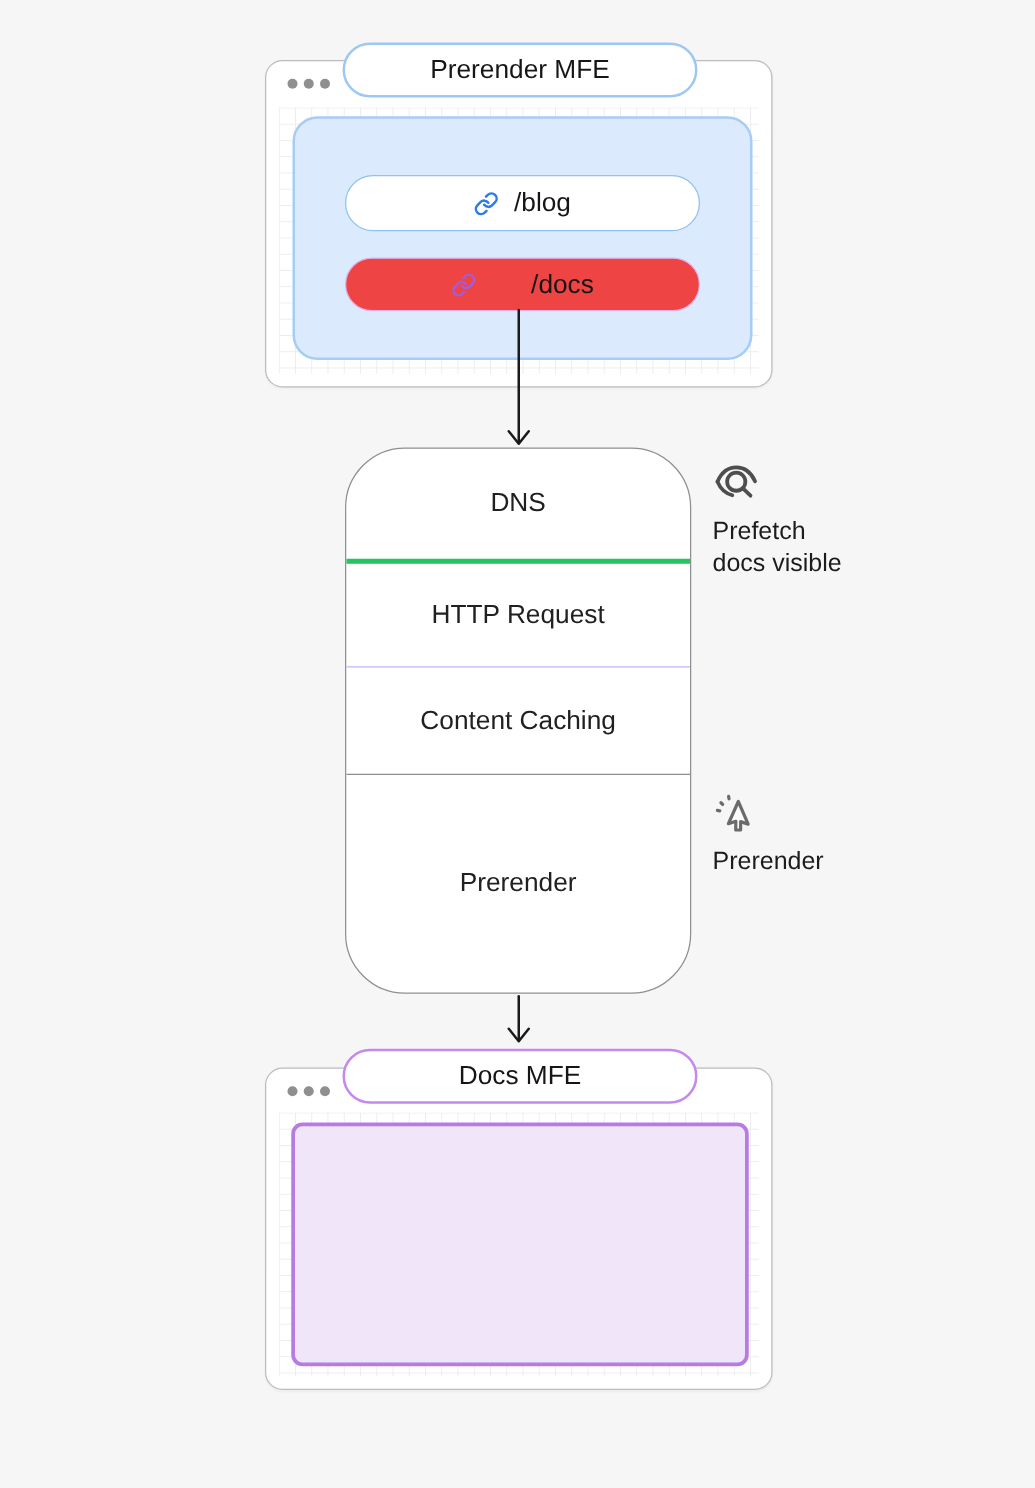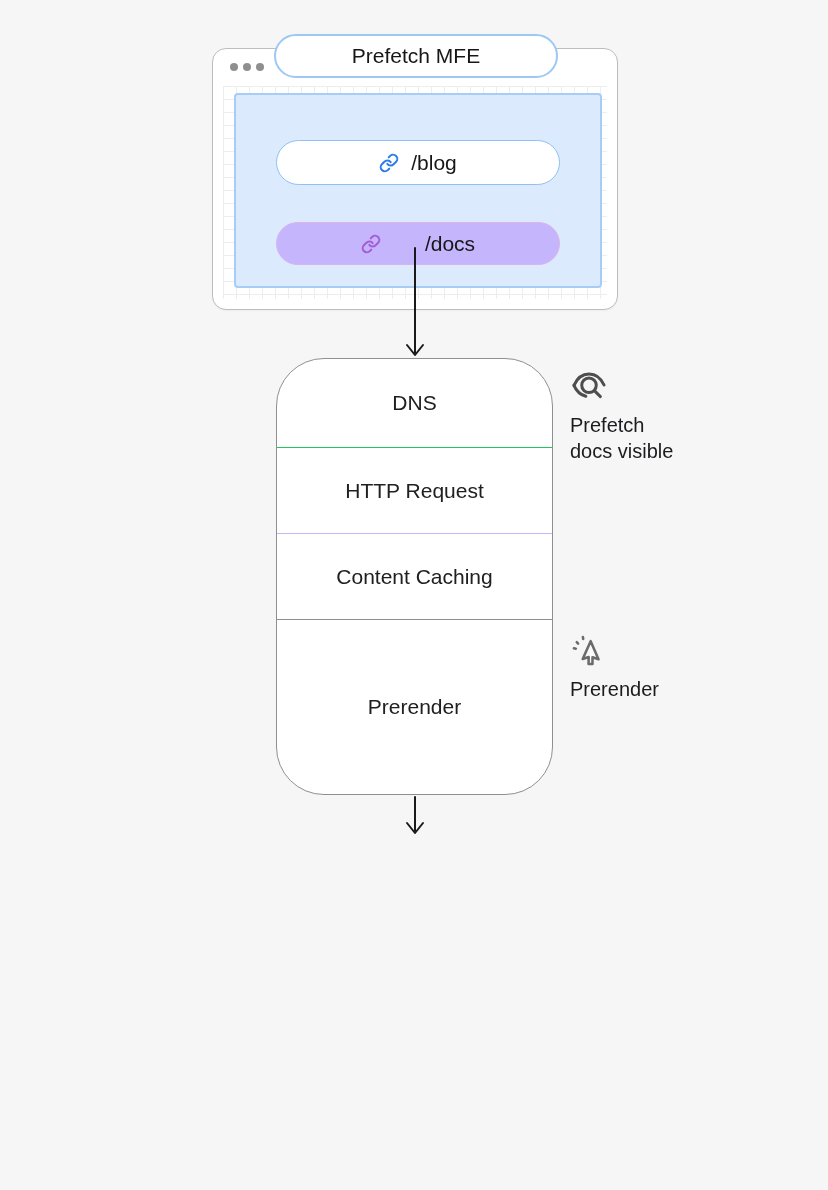--- a/index.html
+++ b/index.html
@@ -14,34 +14,34 @@
   .grid-area { position: absolute; left: 10px; right: 10px; bottom: 10px; background-color: #ffffff;
     background-image: linear-gradient(#ededee 1px, transparent 1px), linear-gradient(90deg, #ededee 1px, transparent 1px);
     background-size: 13px 13px; }
   .title-pill { position: absolute; height: 44px; width: 284px; left: 61px; background: #ffffff; border-radius: 22px;
     display: flex; align-items: center; justify-content: center; font-size: 21px; color: #161616; z-index: 3; }
   .title-blue { border: 2px solid #9dc8f3; }
   .title-purple { border: 2.5px solid #c588ef; }
 
   
   .panel-blue { position: absolute; left: 21px; top: 44px; width: 368px; height: 195px; background: #dbeafd;
-    border: 2px solid #a6cdf5; border-radius: 4px; }
+    border: 2px solid #a6cdf5; border-radius: 20px; }
   .pill-link { position: absolute; left: 40px; width: 284px; height: 45px; border-radius: 23px; background: #ffffff;
     border: 1.5px solid #8fc1f2; display: flex; align-items: center; justify-content: center; gap: 12px;
     font-size: 21px; color: #161616; cursor: pointer; }
   .pill-blog { top: 45px; }
-  .pill-docs { top: 127px; height: 43px; background: #c4b5fd; border-color: #ddb3ea; gap: 44px; }
+  .pill-docs { top: 111px; height: 43px; background: #ef4444; border-color: #ddb3ea; gap: 44px; }
   .link-ic { display: inline-flex; width: 20px; height: 20px; }
 
   
   .pipeline { position: absolute; left: 276px; top: 358px; width: 277px; height: 437px; background: #ffffff;
     border: 1.5px solid #8f8f8f; border-radius: 48px; overflow: hidden; display: flex; flex-direction: column; }
   .prow { display: flex; align-items: center; justify-content: center; font-size: 21px; color: #202022; }
   .prow-0 { height: 88px; }
-  .prow-1 { height: 86px; border-top: 1px solid #22c55e; }
+  .prow-1 { height: 86px; border-top: 4px solid #22c55e; }
   .prow-2 { height: 86px; border-top: 1px solid #c4b5fd; }
   .prow-3 { flex: 1; border-top: 1px solid #8f8f8f; }
 
   
   .annotation { position: absolute; left: 570px; width: 230px; }
   .ann-icon { display: block; width: 38px; height: 38px; }
   .ann-text { margin-top: 8px; font-size: 20px; line-height: 26px; color: #1c1c1e; }
   .ann-1 { top: 366px; }
   .ann-2 { top: 632px; }
   .ann-2 .ann-icon { width: 36px; height: 36px; }
@@ -59,21 +59,21 @@
 
   <div class="window" style="left:212px; top:48px; width:406px; height:262px;">
     <div class="dots">
       <span class="dot"></span>
       <span class="dot"></span>
       <span class="dot"></span>
     </div>
     <div class="grid-area" style="top:37px;"></div>
 
     <div class="title-pill title-blue" style="top:-15px;">
-      <span>Prefetch MFE</span>
+      <span>Prerender MFE</span>
     </div>
 
     <div class="panel-blue">
       <div class="pill-link pill-blog">
         <span class="link-ic">
           <svg viewBox="0 0 24 24" fill="none" stroke="#2b7ce9" stroke-width="2.4" stroke-linecap="round" stroke-linejoin="round">
             <path d="M10 13a5 5 0 0 0 7.54.54l3-3a5 5 0 0 0-7.07-7.07l-1.72 1.71"></path>
             <path d="M14 11a5 5 0 0 0-7.54-.54l-3 3a5 5 0 0 0 7.07 7.07l1.71-1.71"></path>
           </svg>
         </span>
@@ -130,20 +130,34 @@
         <g transform="rotate(24 13 14)">
           <path d="M10.5 6.5 L10.5 19.5 L13.6 16.7 L15.4 20.9 L17.8 19.9 L16 15.8 L20.2 15.4 Z" fill="#fafafa"></path>
         </g>
       </svg>
     </span>
     <div class="ann-text">
       <div>Prerender</div>
     </div>
   </div>
 
+  <div class="window" style="left:212px; top:854px; width:406px; height:258px;">
+    <div class="dots">
+      <span class="dot"></span>
+      <span class="dot"></span>
+      <span class="dot"></span>
+    </div>
+    <div class="grid-area" style="top:35px;"></div>
+
+    <div class="title-pill title-purple" style="top:-16px;">
+      <span>Docs MFE</span>
+    </div>
+
+    <div class="panel-purple"></div>
+  </div>
 
   <svg class="arrows" width="828" height="1190" viewBox="0 0 828 1190">
     <g stroke="#1a1a1a" stroke-width="2" fill="none" stroke-linecap="round" stroke-linejoin="round">
       <line x1="415" y1="248" x2="415" y2="353"></line>
       <polyline points="407,345 415,355 423,345"></polyline>
     </g>
     <g stroke="#1a1a1a" stroke-width="2" fill="none" stroke-linecap="round" stroke-linejoin="round">
       <line x1="415" y1="797" x2="415" y2="831"></line>
       <polyline points="407,823 415,833 423,823"></polyline>
     </g>

